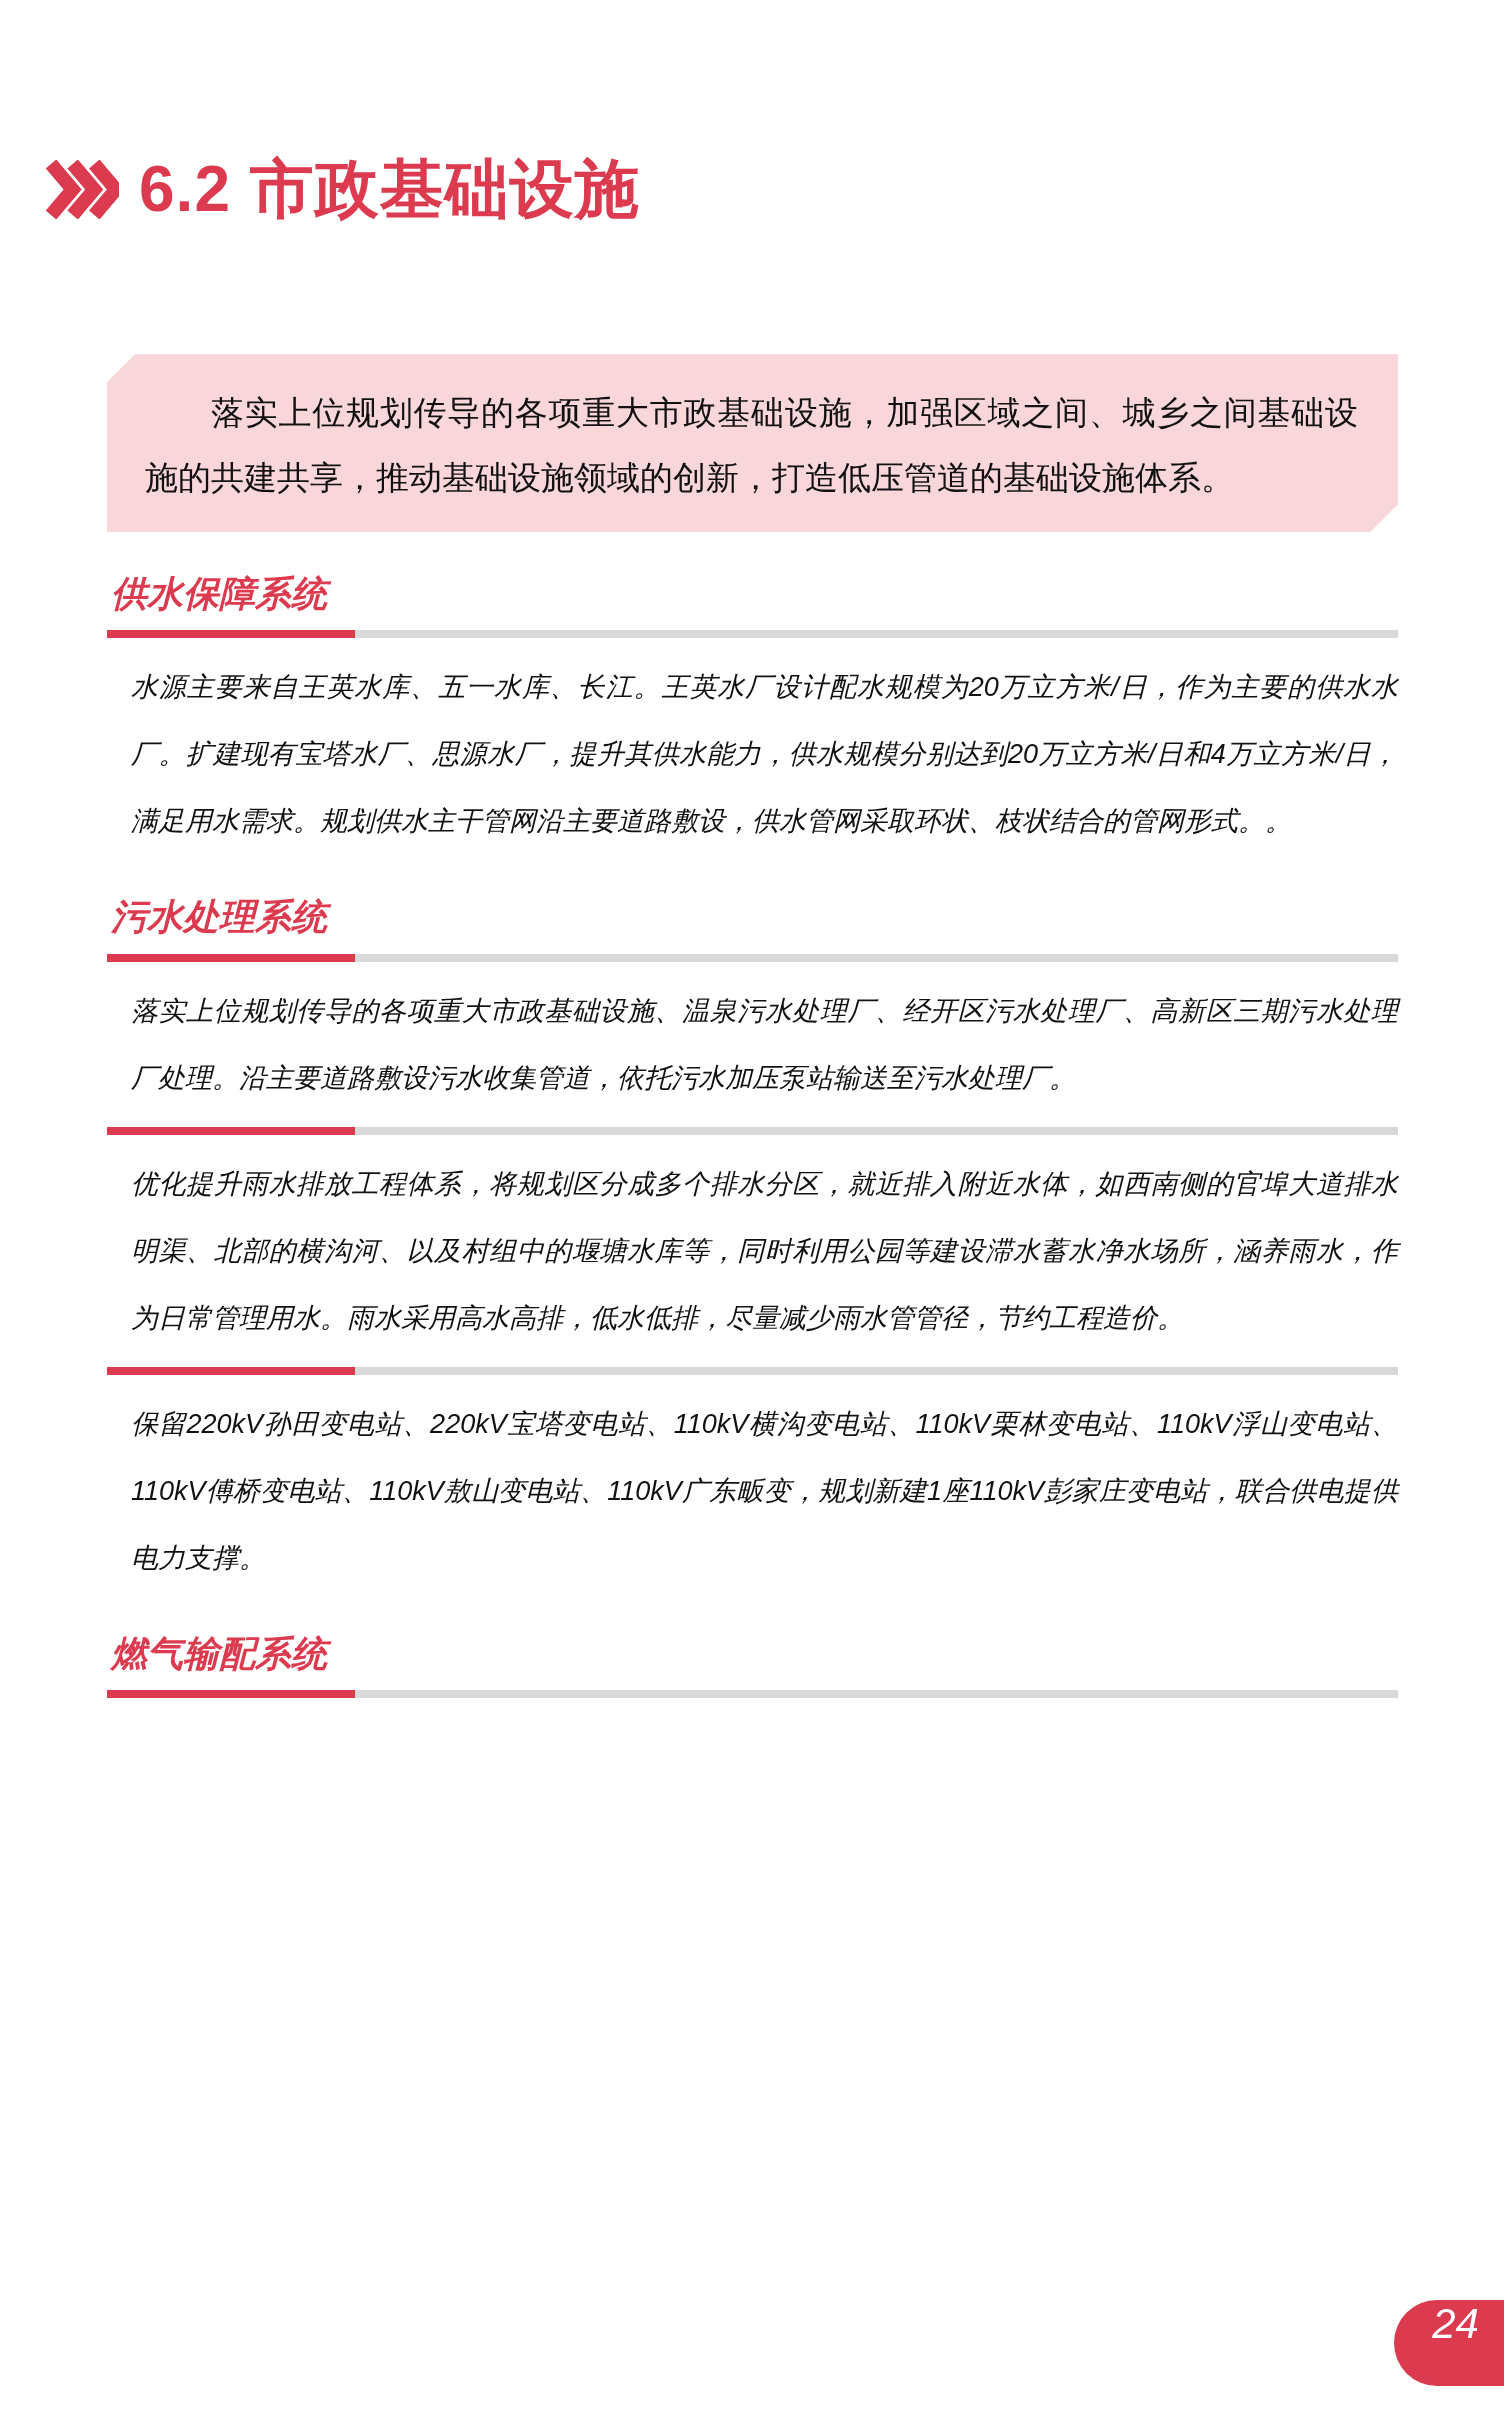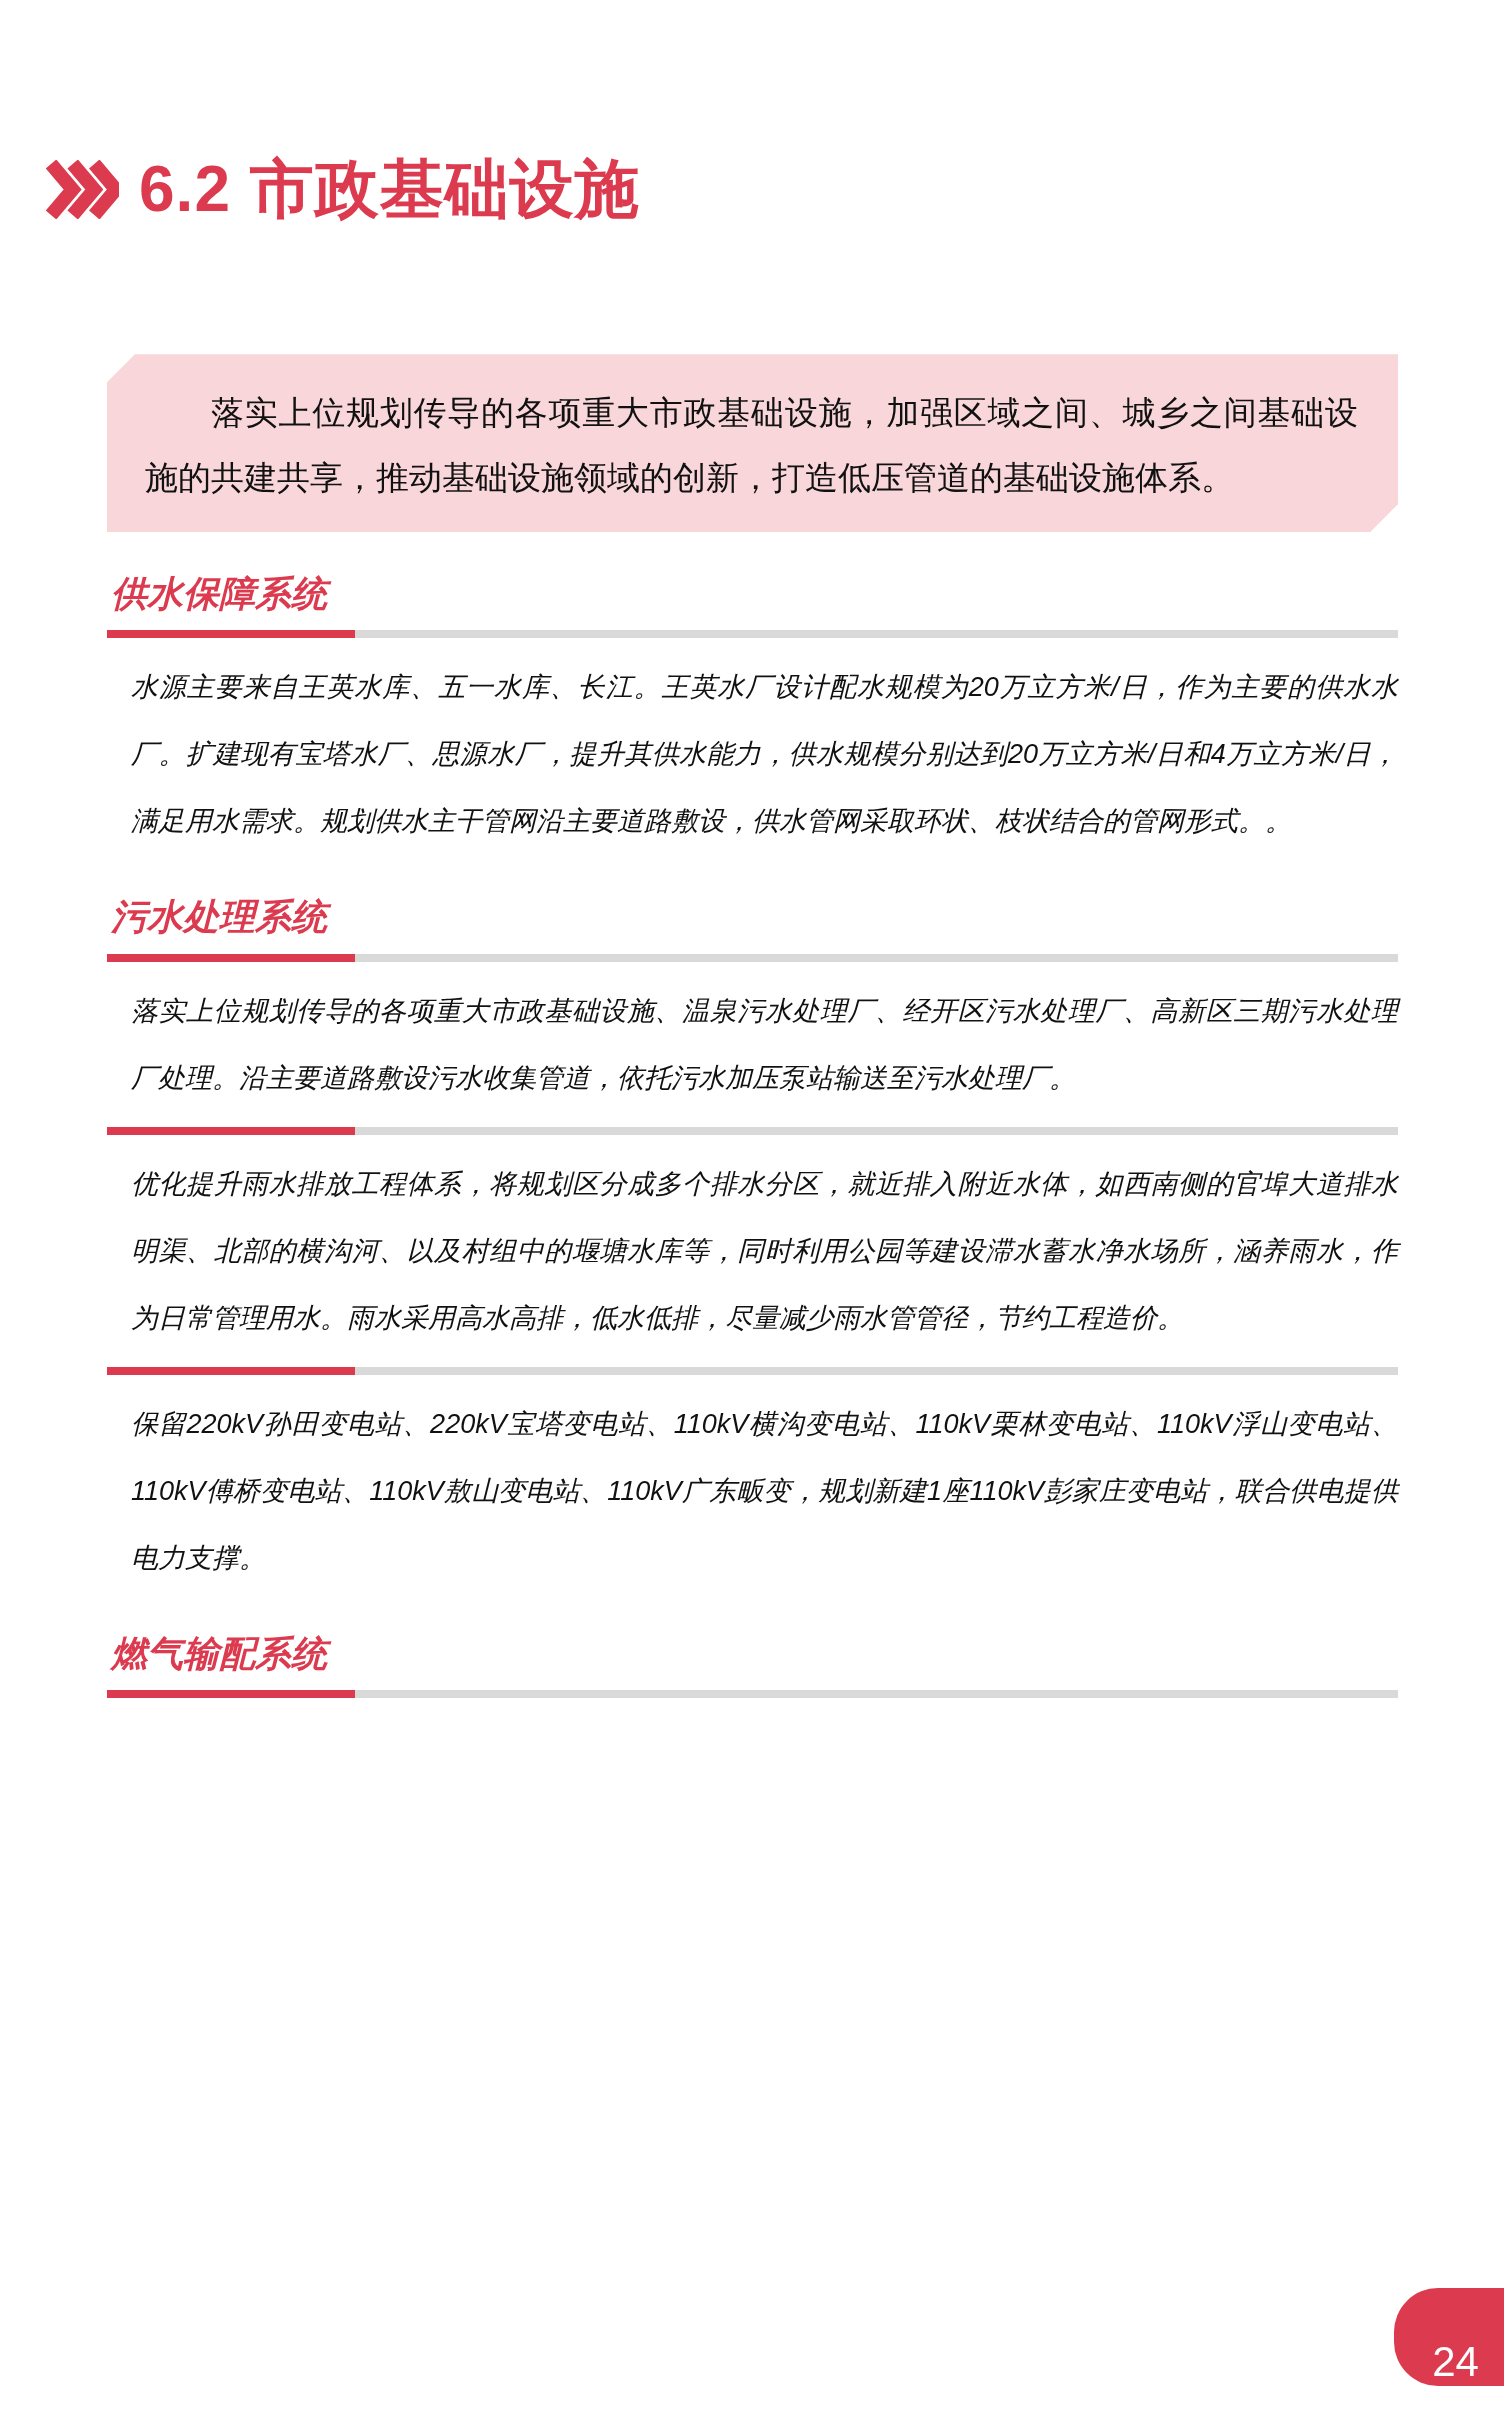--- a/index.html
+++ b/index.html
@@ -74,29 +74,30 @@
     font-size:27px;
     line-height:67px;
     text-align:justify;
     color:var(--body-text);
   }
   .page-badge{
     position:absolute;
     right:0;
     bottom:46px;
     width:111px;
-    height:98px;
+    height:86px;
     background:var(--accent);
     border-radius:44px 0 0 44px;
     display:flex;
-    align-items:flex-end;
+    align-items:flex-start;
     justify-content:center;
     padding-left:12px;
     color:#ffffff;
     font-size:42px;
+    font-style:italic;
   }
 </style>
 </head>
 <body>
 
 <header class="title-row">
   <svg class="chevrons" width="73" height="59" viewBox="0 0 74 60" aria-hidden="true">
     <path d="M5 4 L27 30 L5 56" fill="none" stroke="#dc3b4f" stroke-width="14"></path>
     <path d="M27 4 L49 30 L27 56" fill="none" stroke="#dc3b4f" stroke-width="14"></path>
     <path d="M49 4 L71 30 L49 56" fill="none" stroke="#dc3b4f" stroke-width="14"></path>

